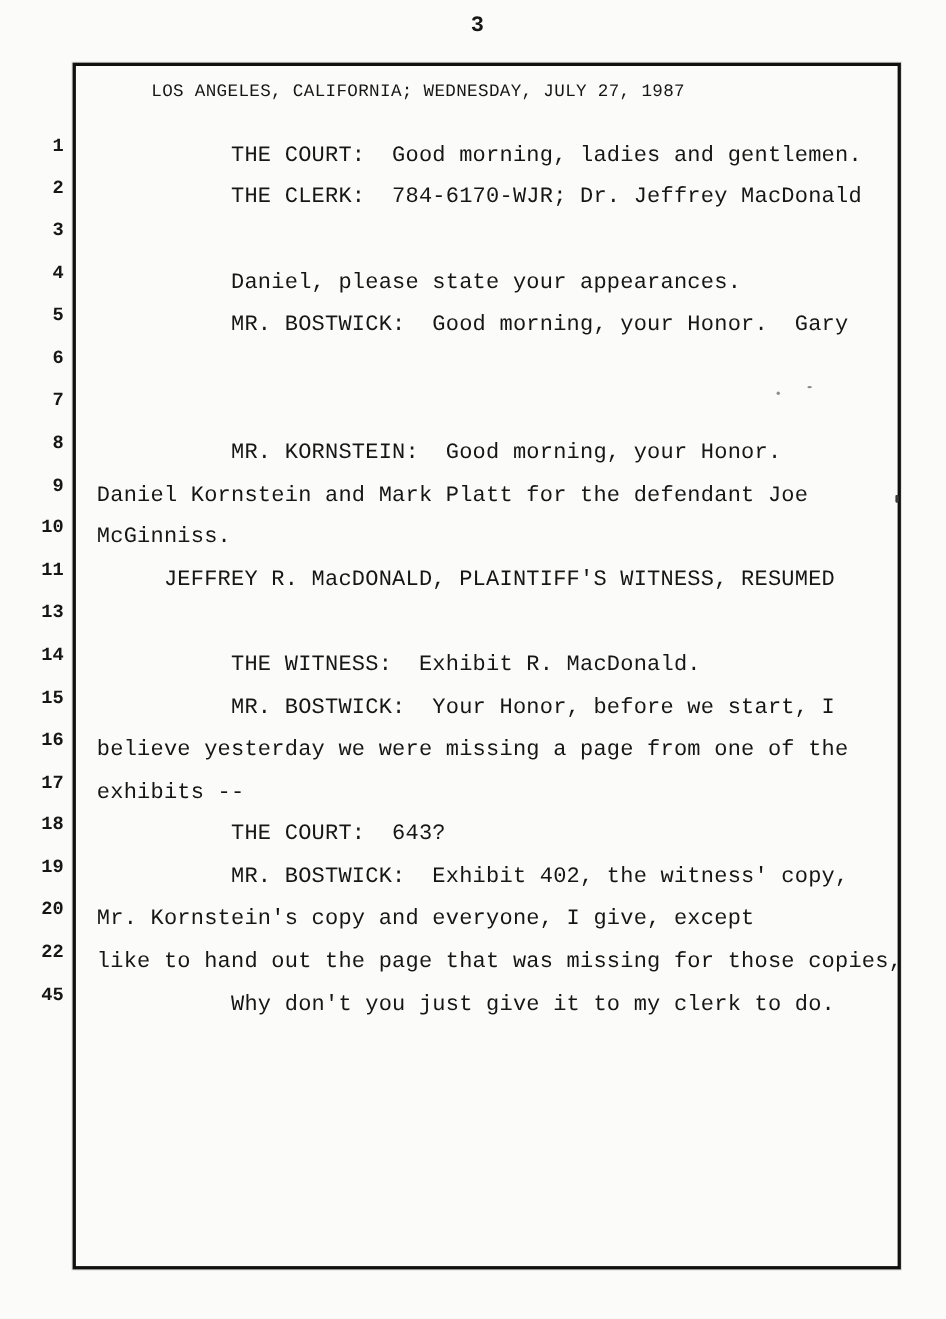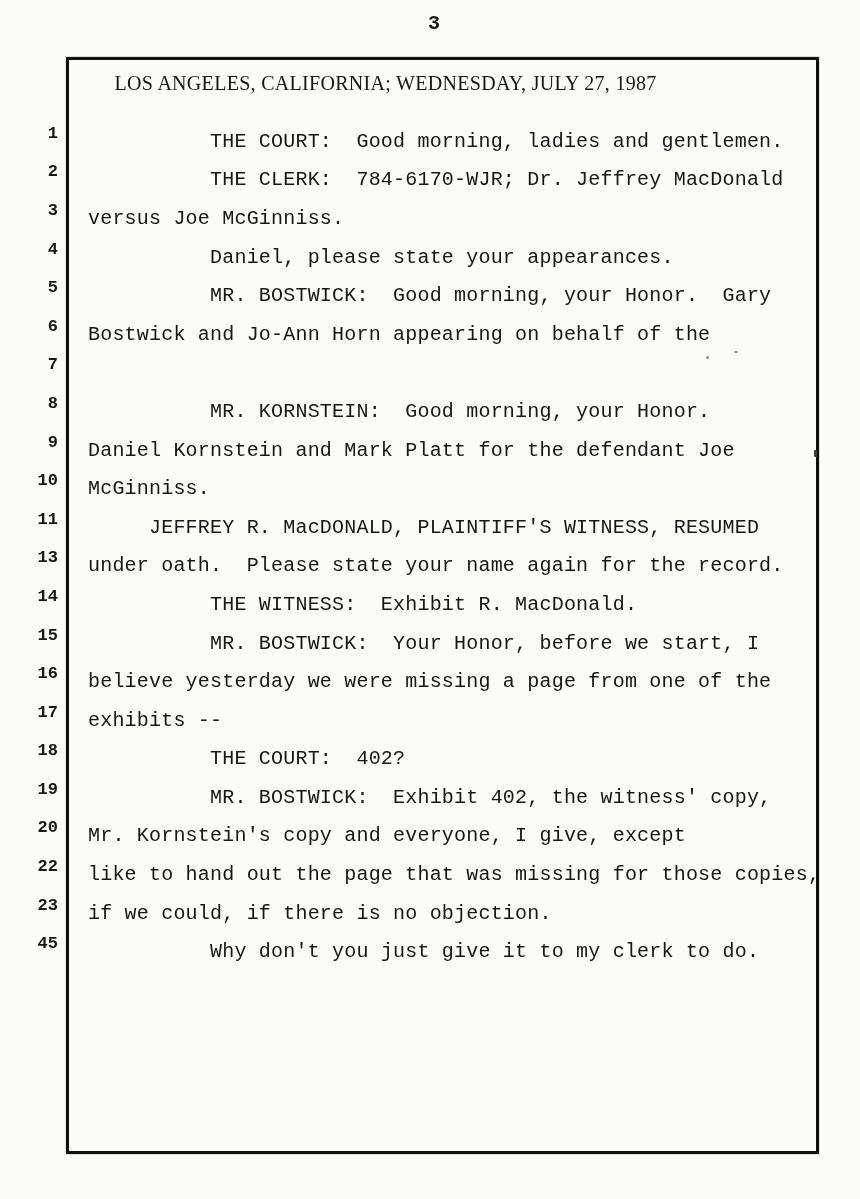--- a/index.html
+++ b/index.html
@@ -28,25 +28,24 @@
     width: 753px;
     height: 1097px;
     border: 3px solid #101010;
     box-sizing: border-box;
     box-shadow: 0 0 0 1px rgba(60,60,60,0.15);
   }
   .session-header {
     position: absolute;
     left: 88px;
     top: 70px;
-    font-size: 20px;
+    font-size: 16px;
     line-height: 26px;
     white-space: pre;
     letter-spacing: 0.3px;
-    font-family: Liberation Serif, serif;
   }
   .rows {
     position: absolute;
     left: 30px;
     top: 114px;
     width: 800px;
   }
   .row {
     display: flex;
     align-items: center;
@@ -86,33 +85,31 @@
       <div class="row">
         <div class="num">1</div>
         <div class="text">          THE COURT:  Good morning, ladies and gentlemen.</div>
       </div>
       <div class="row">
         <div class="num">2</div>
         <div class="text">          THE CLERK:  784-6170-WJR; Dr. Jeffrey MacDonald</div>
       </div>
       <div class="row">
         <div class="num">3</div>
-        <div class="text">versus Joe McGinniss.</div>
       </div>
       <div class="row">
         <div class="num">4</div>
         <div class="text">          Daniel, please state your appearances.</div>
       </div>
       <div class="row">
         <div class="num">5</div>
         <div class="text">          MR. BOSTWICK:  Good morning, your Honor.  Gary</div>
       </div>
       <div class="row">
         <div class="num">6</div>
-        <div class="text">Bostwick and Jo-Ann Horn appearing on behalf of the</div>
       </div>
       <div class="row">
         <div class="num">7</div>
       </div>
       <div class="row">
         <div class="num">8</div>
         <div class="text">          MR. KORNSTEIN:  Good morning, your Honor.</div>
       </div>
       <div class="row">
         <div class="num">9</div>
@@ -121,59 +118,54 @@
       <div class="row">
         <div class="num">10</div>
         <div class="text">McGinniss.</div>
       </div>
       <div class="row">
         <div class="num">11</div>
         <div class="text">     JEFFREY R. MacDONALD, PLAINTIFF'S WITNESS, RESUMED</div>
       </div>
       <div class="row">
         <div class="num">13</div>
-        <div class="text">under oath.  Please state your name again for the record.</div>
       </div>
       <div class="row">
         <div class="num">14</div>
         <div class="text">          THE WITNESS:  Exhibit R. MacDonald.</div>
       </div>
       <div class="row">
         <div class="num">15</div>
         <div class="text">          MR. BOSTWICK:  Your Honor, before we start, I</div>
       </div>
       <div class="row">
         <div class="num">16</div>
         <div class="text">believe yesterday we were missing a page from one of the</div>
       </div>
       <div class="row">
         <div class="num">17</div>
         <div class="text">exhibits --</div>
       </div>
       <div class="row">
         <div class="num">18</div>
-        <div class="text">          THE COURT:  402?</div>
+        <div class="text">          THE COURT:  643?</div>
       </div>
       <div class="row">
         <div class="num">19</div>
         <div class="text">          MR. BOSTWICK:  Exhibit 402, the witness' copy,</div>
       </div>
       <div class="row">
         <div class="num">20</div>
         <div class="text">Mr. Kornstein's copy and everyone, I give, except</div>
       </div>
       <div class="row">
         <div class="num">22</div>
         <div class="text">like to hand out the page that was missing for those copies,</div>
       </div>
       <div class="row">
-        <div class="num">23</div>
-        <div class="text">if we could, if there is no objection.</div>
-      </div>
-      <div class="row">
         <div class="num">45</div>
         <div class="text">          Why don't you just give it to my clerk to do.</div>
       </div>
     </div>
   <div class="speck s1"></div>
   <div class="speck s2"></div>
   <div class="speck s3"></div>
 </div>
 
 </body></html>

